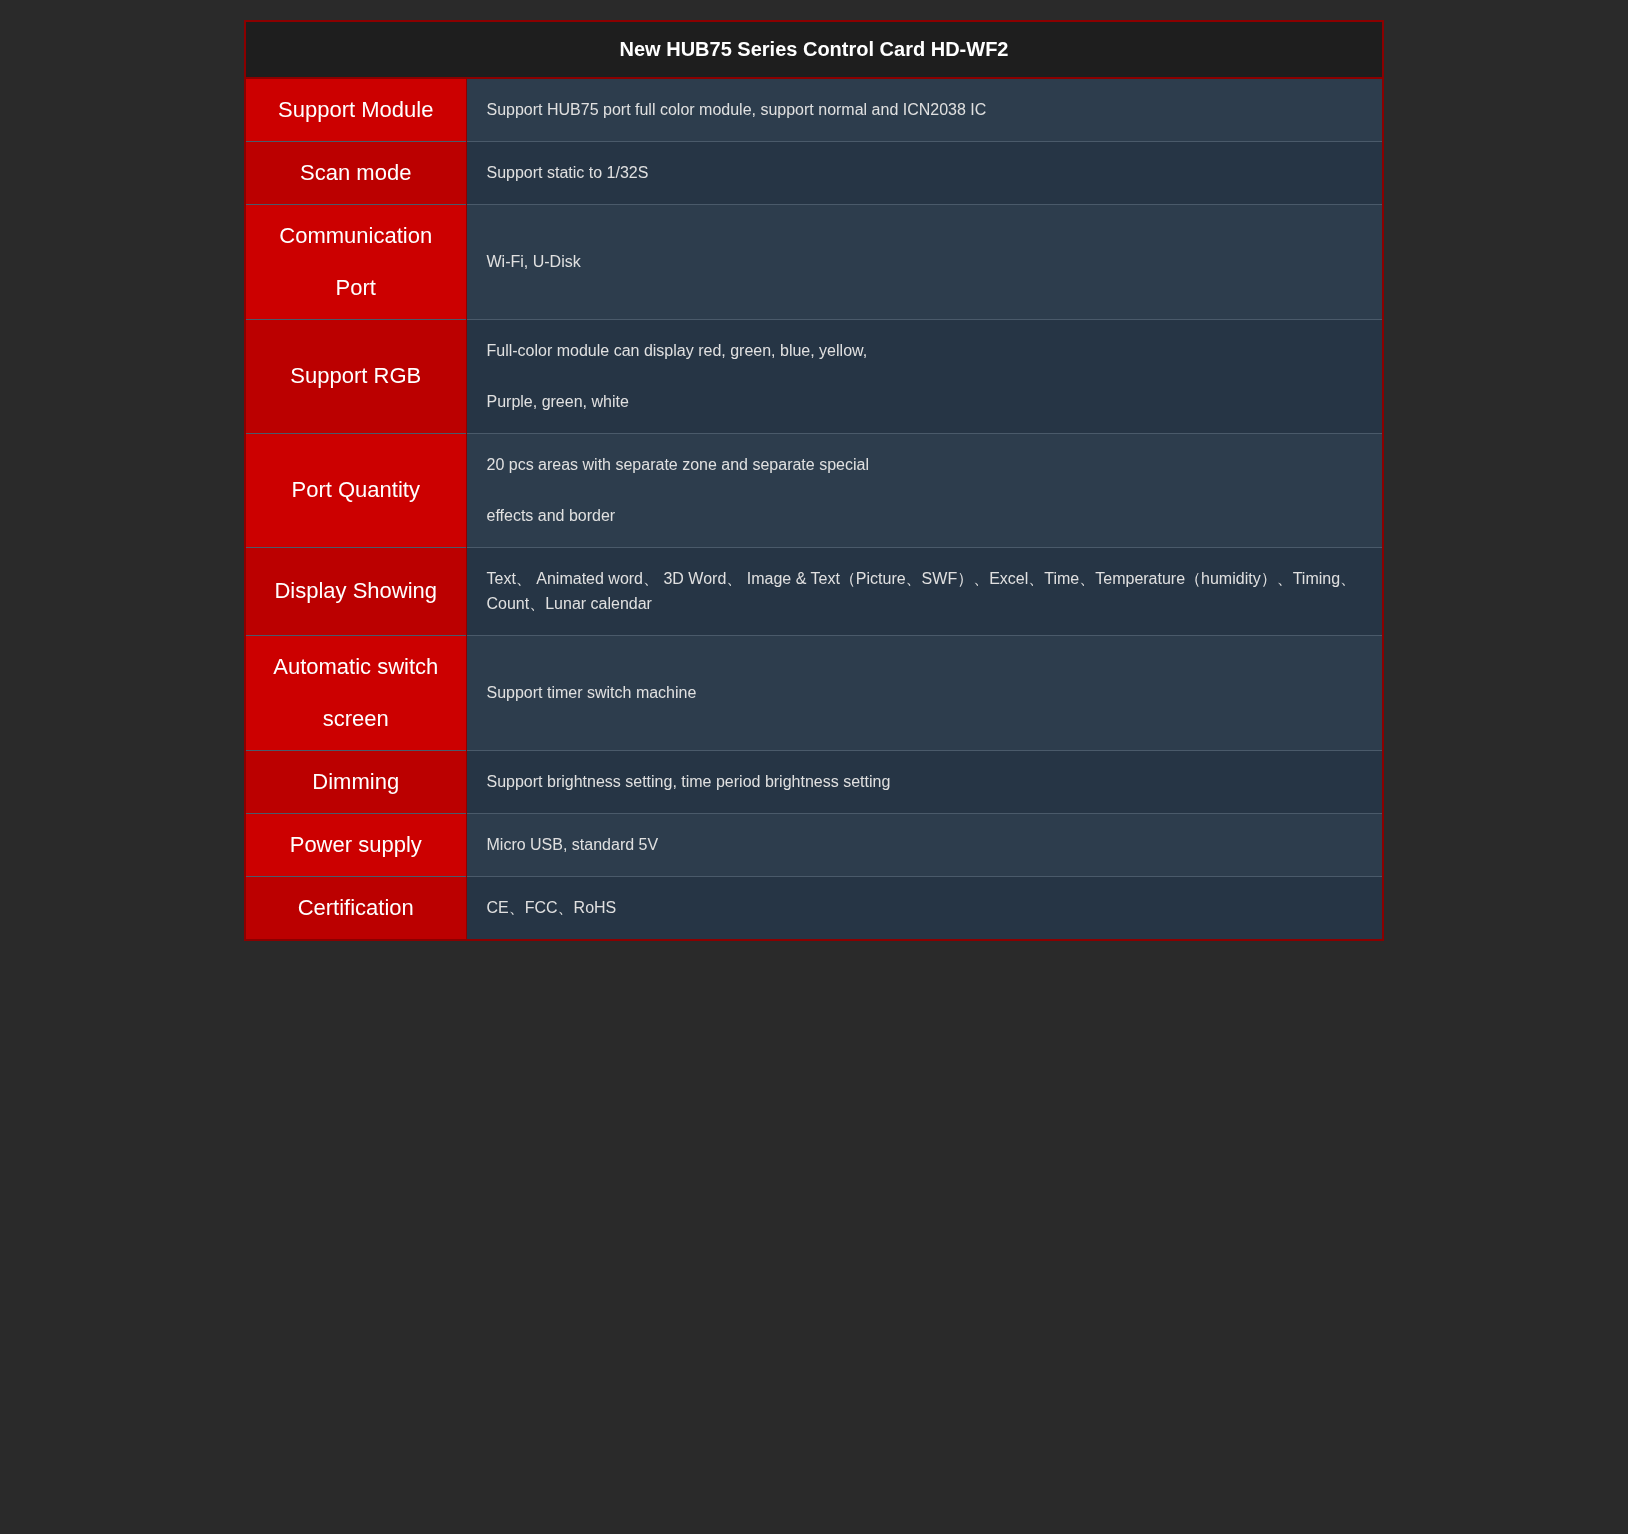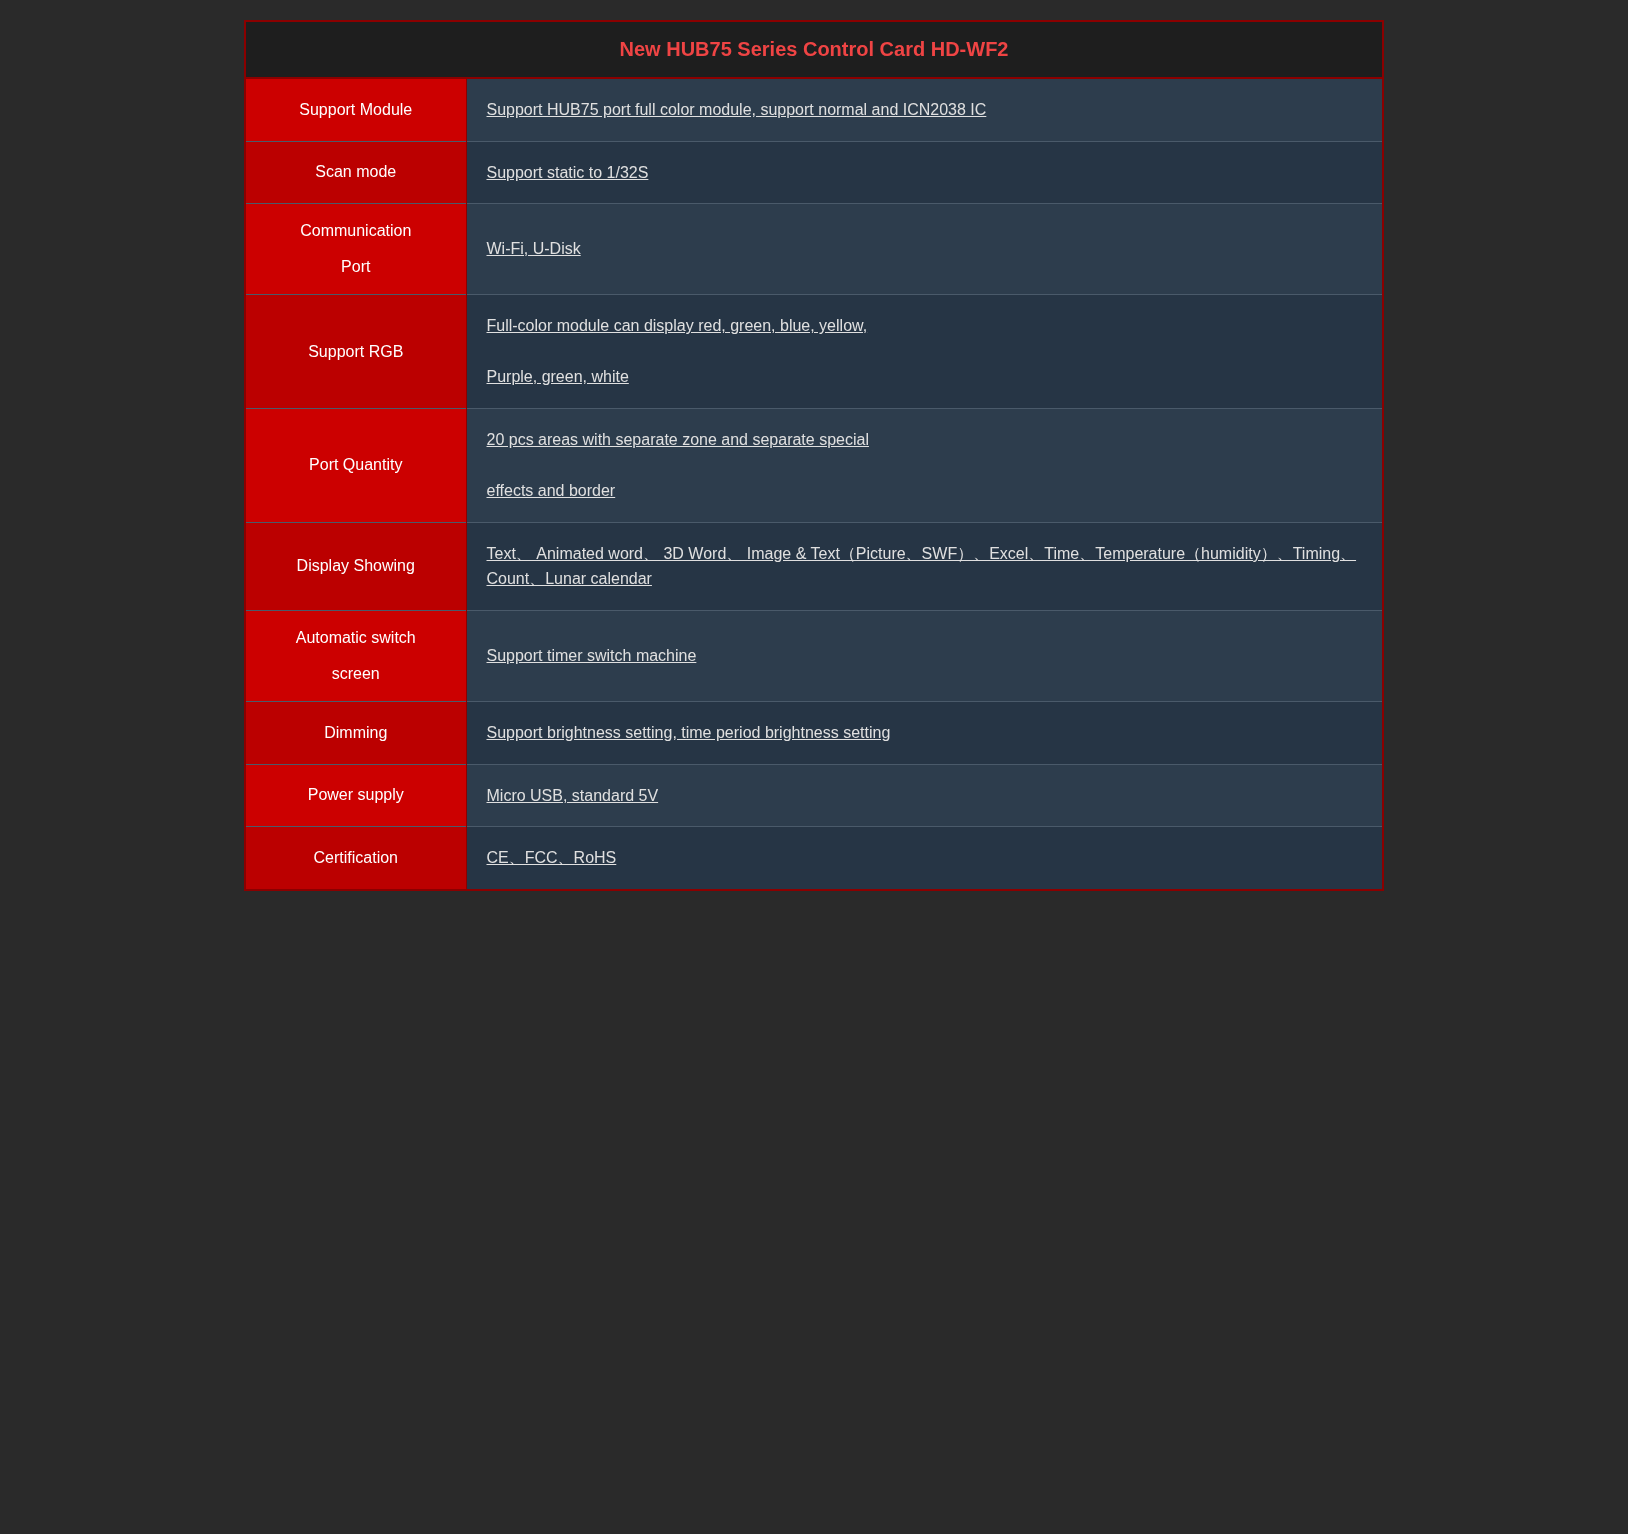--- a/index.html
+++ b/index.html
@@ -18,21 +18,21 @@
     }
 
     .table-container {
       width: 1140px;
       border: 2px solid #8b0000;
       background: #1e2a3a;
     }
 
     .table-title {
       background: #1e1e1e;
-      color: #ef4444;
+      color: #ffffff;
       text-align: center;
       padding: 16px 20px;
       font-size: 20px;
       font-weight: bold;
       border-bottom: 2px solid #8b0000;
     }
 
     .spec-table {
       width: 100%;
       border-collapse: collapse;
@@ -45,36 +45,35 @@
     .spec-table tr:last-child {
       border-bottom: none;
     }
 
     .label-cell {
       background: #cc0000;
       color: #ffffff;
       text-align: center;
       vertical-align: middle;
       padding: 18px 10px;
-      font-size: 16px;
+      font-size: 22px;
       font-weight: normal;
       width: 220px;
       min-width: 220px;
       border-right: 1px solid #8b0000;
     }
 
     .value-cell {
       background: #2d3d4d;
       color: #e0e0e0;
       padding: 18px 20px;
       font-size: 16px;
       vertical-align: middle;
       line-height: 1.6;
       position: relative;
-      text-decoration: underline;
     }
 
     
     .value-cell::after {
       content: '';
       position: absolute;
       top: 0;
       right: 0;
       bottom: 0;
       left: 0;

